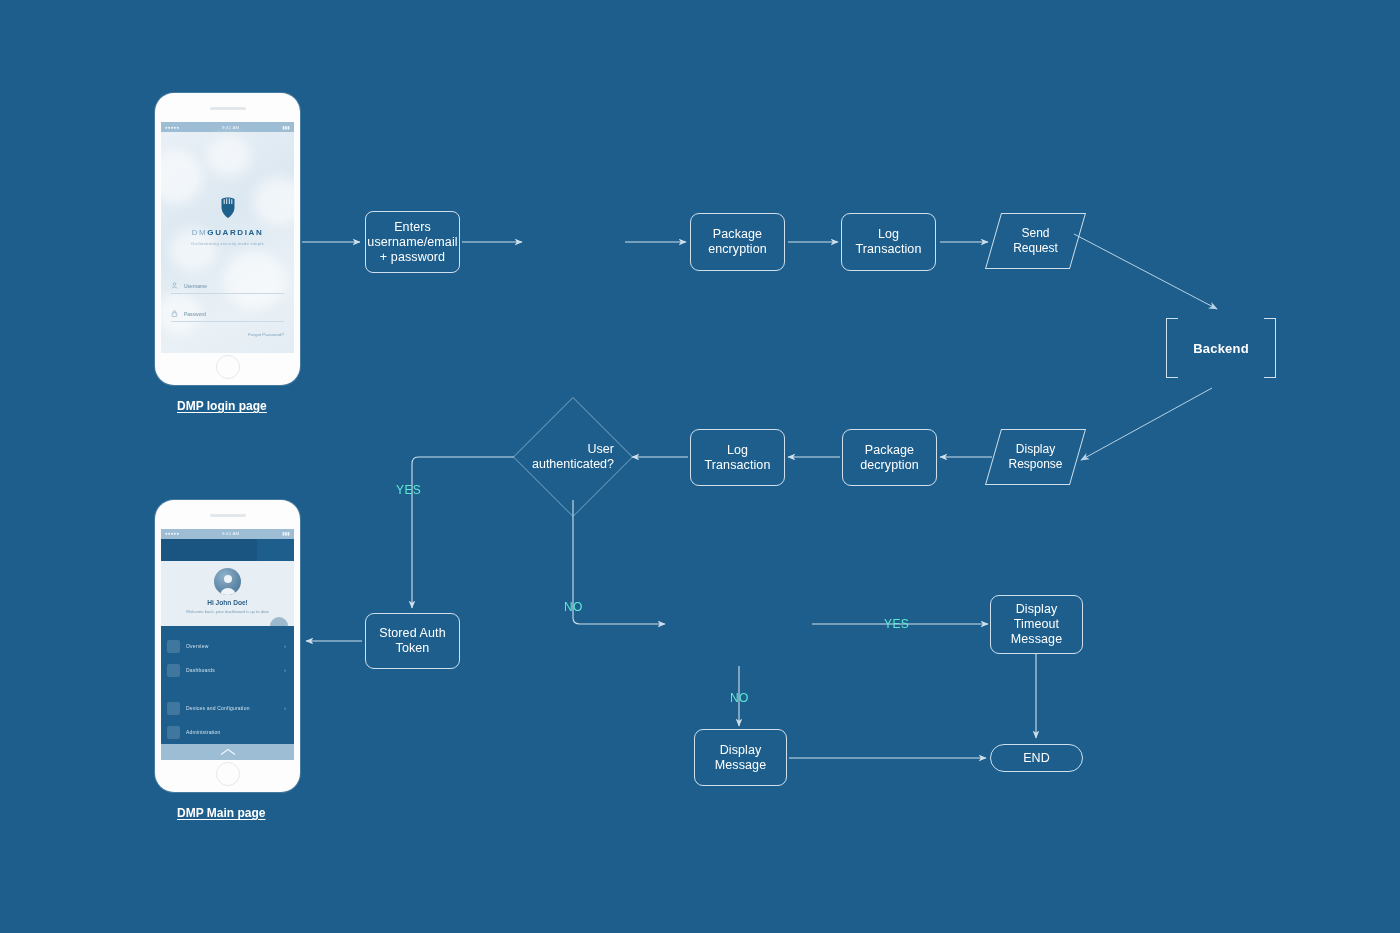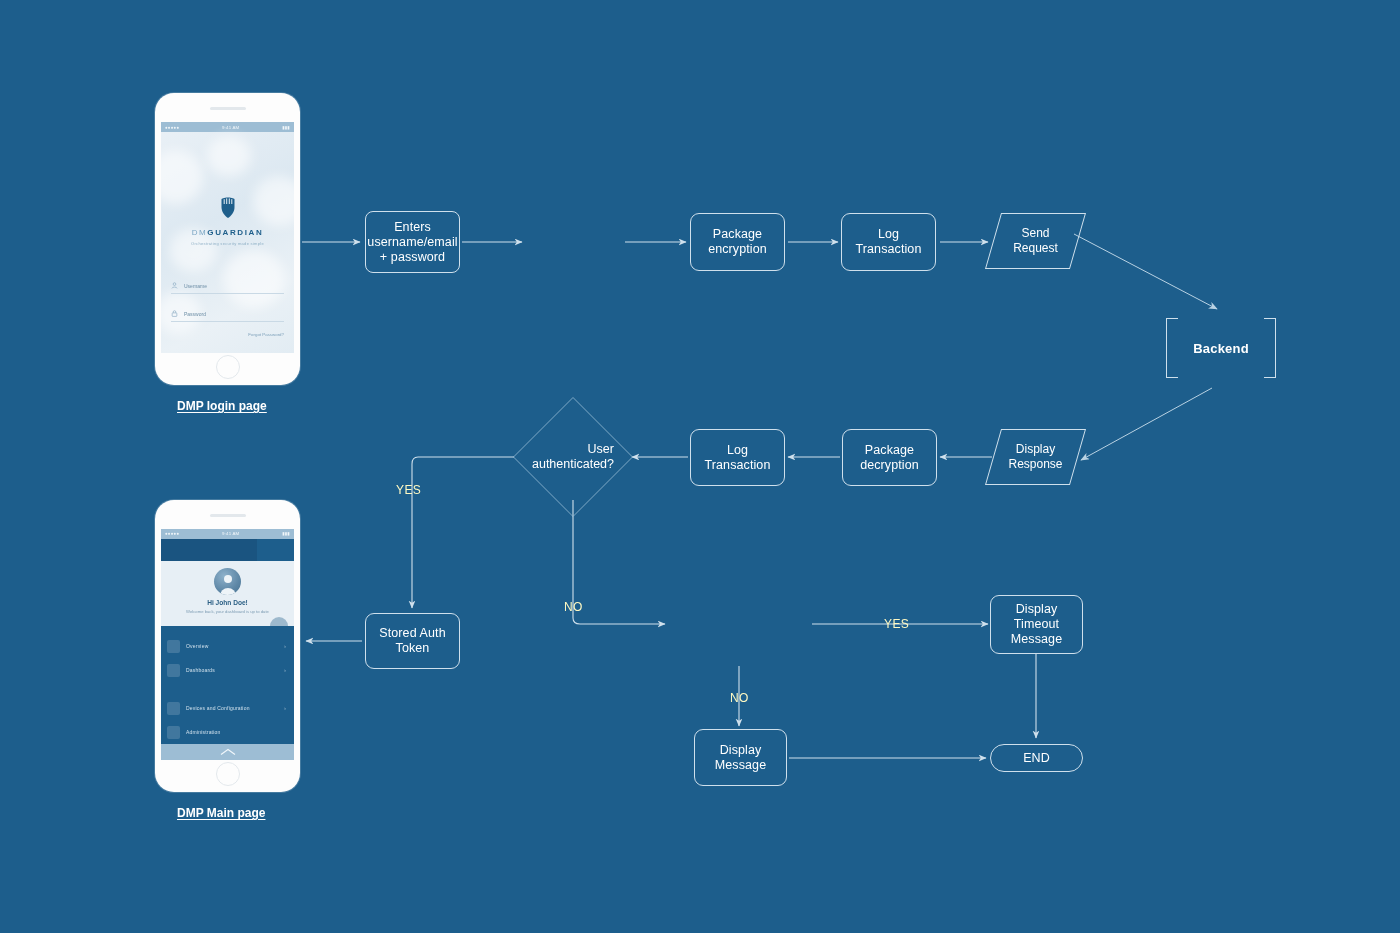--- a/index.html
+++ b/index.html
@@ -120,21 +120,21 @@
     font-size: 13px;
     font-weight: bold;
     color: #ffffff;
     letter-spacing: .2px;
   }
 
   
   .edge-label {
     position: absolute;
     font-size: 12px;
-    color: #fef9c3;
+    color: #5eead4;
     letter-spacing: .4px;
     white-space: nowrap;
   }
 
   
   .phone {
     position: absolute;
     background: #fdfdfd;
     border-radius: 19px;
     box-shadow: 0 0 0 1px rgba(255,255,255,.18);

